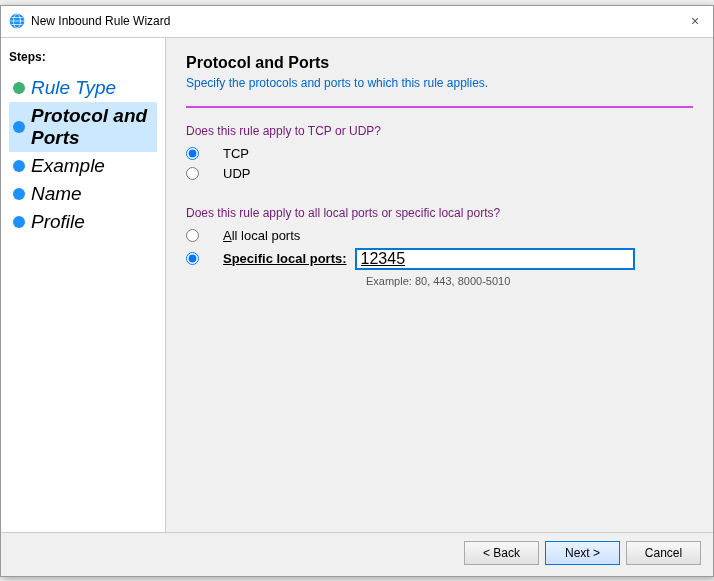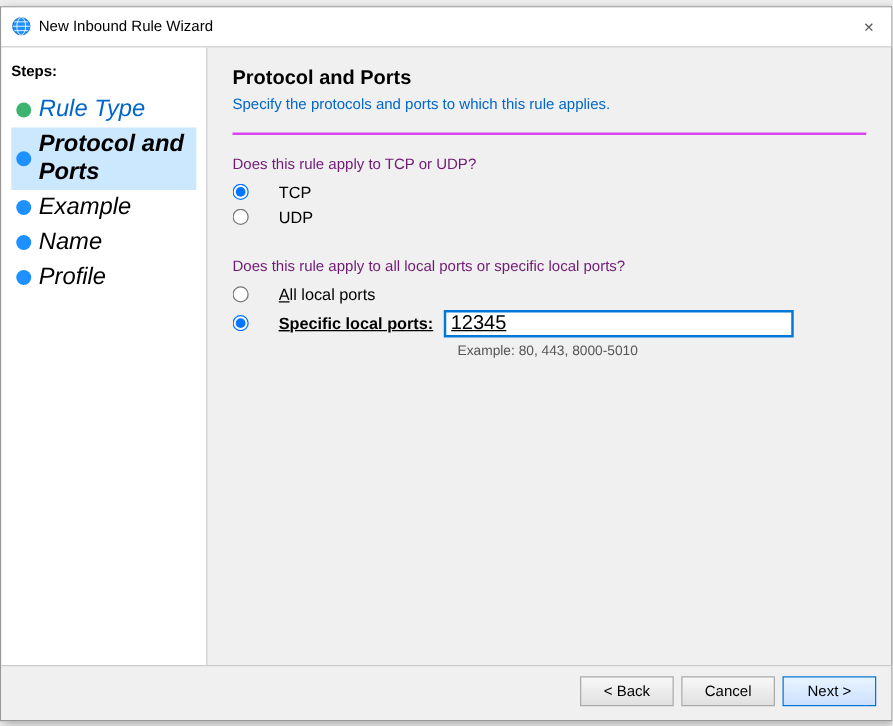--- a/index.html
+++ b/index.html
@@ -289,16 +289,16 @@
         </div>
         <div class="example-text">Example: 80, 443, 8000-5010</div>
       </div>
 
       <div class="spacer"></div>
     </div>
   </div>
 
   <div class="bottom-bar">
     <button class="btn">&lt; Back</button>
+    <button class="btn btn-primary">Next &gt;</button>
     <button class="btn">Cancel</button>
-    <button class="btn btn-primary">Next &gt;</button>
   </div>
 </div>
 
 </body></html>

